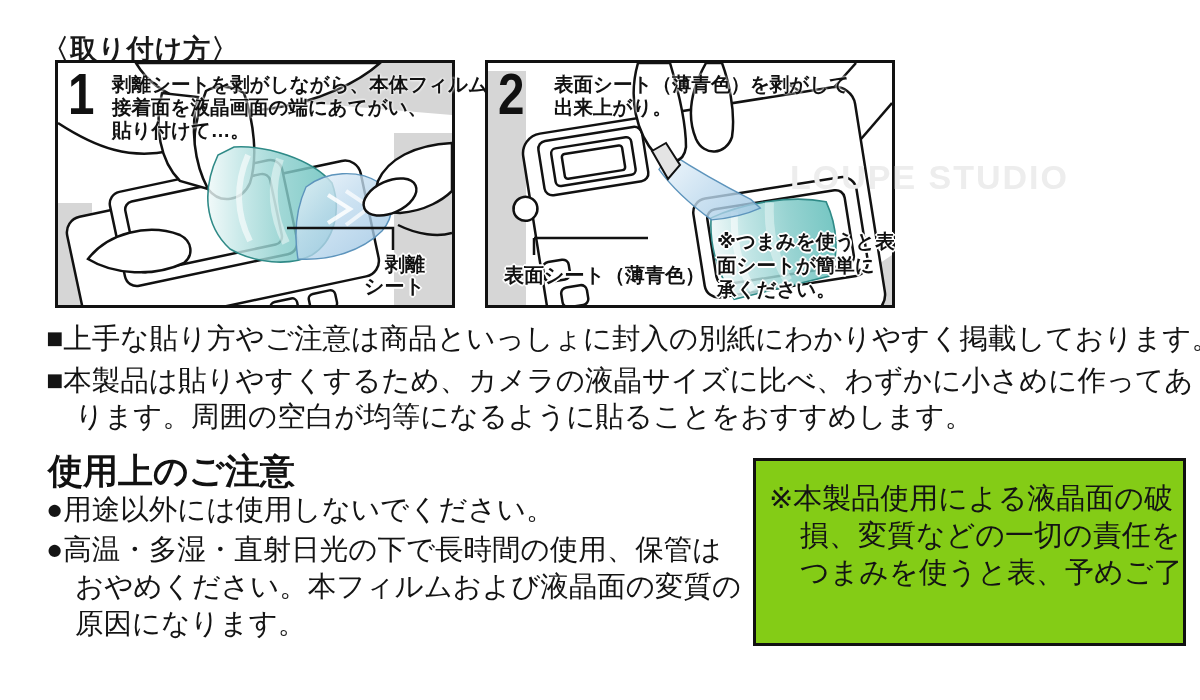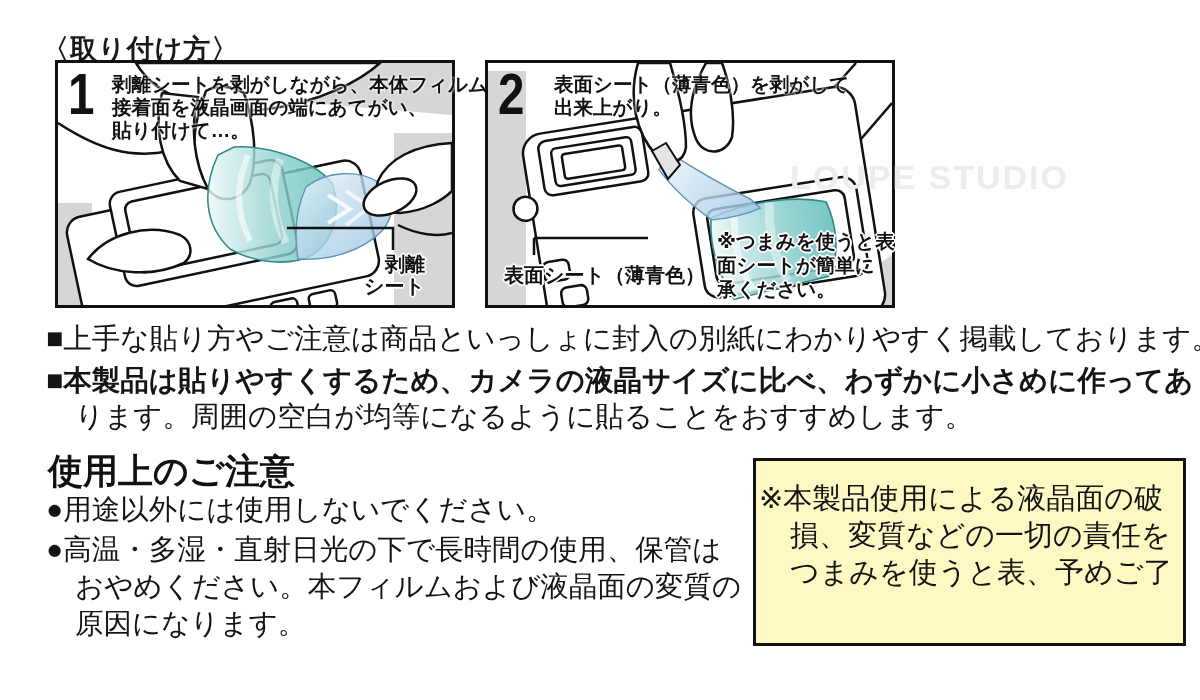--- a/index.html
+++ b/index.html
@@ -28,22 +28,22 @@
     text-align:right;
   }
   .note-label{
     position:absolute;font-size:19.5px;font-weight:700;line-height:24px;color:#111;white-space:nowrap;
     text-shadow:-2px 0 0 #fff,2px 0 0 #fff,0 -2px 0 #fff,0 2px 0 #fff,
       -1px -1px 0 #fff,1px 1px 0 #fff,-1px 1px 0 #fff,1px -1px 0 #fff;
   }
   .body-line{position:absolute;font-size:28.5px;line-height:34px;white-space:nowrap;color:#141414;}
   .caution-heading{position:absolute;font-size:35px;font-weight:800;white-space:nowrap;color:#111;}
   .disclaimer-box{
-    position:absolute;border:3.5px solid #111;background:#fef9c3;
-    box-sizing:border-box;padding:19px 8px 0 3px;
+    position:absolute;border:3.5px solid #111;background:#84cc16;
+    box-sizing:border-box;padding:19px 8px 0 13px;
   }
   .disc-line{font-size:29px;line-height:37px;white-space:nowrap;color:#141414;}
   .disc-indent{margin-left:31px;}
   .watermark{
     position:absolute;font-size:34px;letter-spacing:2px;color:#ededed;font-weight:700;
     white-space:nowrap;z-index:40;pointer-events:none;
   }
   .lbl2{line-height:22px;}
 </style>
 </head>
@@ -180,21 +180,21 @@
     </div>
     <div class="outline-label" style="left:16px;top:199px;">表面シート（薄青色）</div>
     <div class="note-label" style="left:229px;top:166px;">
       <div>※つまみを使うと表</div>
       <div>面シートが簡単に</div>
       <div>承ください。</div>
     </div>
   </div>
 
   <div class="body-line" style="left:46px;top:321px;">■上手な貼り方やご注意は商品といっしょに封入の別紙にわかりやすく掲載しております。</div>
-  <div class="body-line" style="left:46px;top:363px;font-weight:bold;">■本製品は貼りやすくするため、カメラの液晶サイズに比べ、わずかに小さめに作ってあ</div>
+  <div class="body-line" style="left:46px;top:363px;">■本製品は貼りやすくするため、カメラの液晶サイズに比べ、わずかに小さめに作ってあ</div>
   <div class="body-line" style="left:75px;top:399px;">ります。周囲の空白が均等になるように貼ることをおすすめします。</div>
 
   <div class="caution-heading" style="left:48px;top:448px;">使用上のご注意</div>
   <div class="body-line" style="left:46px;top:532px;">●高温・多湿・直射日光の下で長時間の使用、保管は</div>
   <div class="body-line" style="left:46px;top:492px;">●用途以外には使用しないでください。</div>
   <div class="body-line" style="left:75px;top:569px;">おやめください。本フィルムおよび液晶面の変質の</div>
   <div class="body-line" style="left:75px;top:606px;">原因になります。</div>
 
   <div class="disclaimer-box" style="left:753px;top:458px;width:433px;height:188px;">
     <div class="disc-line">※本製品使用による液晶面の破</div>

